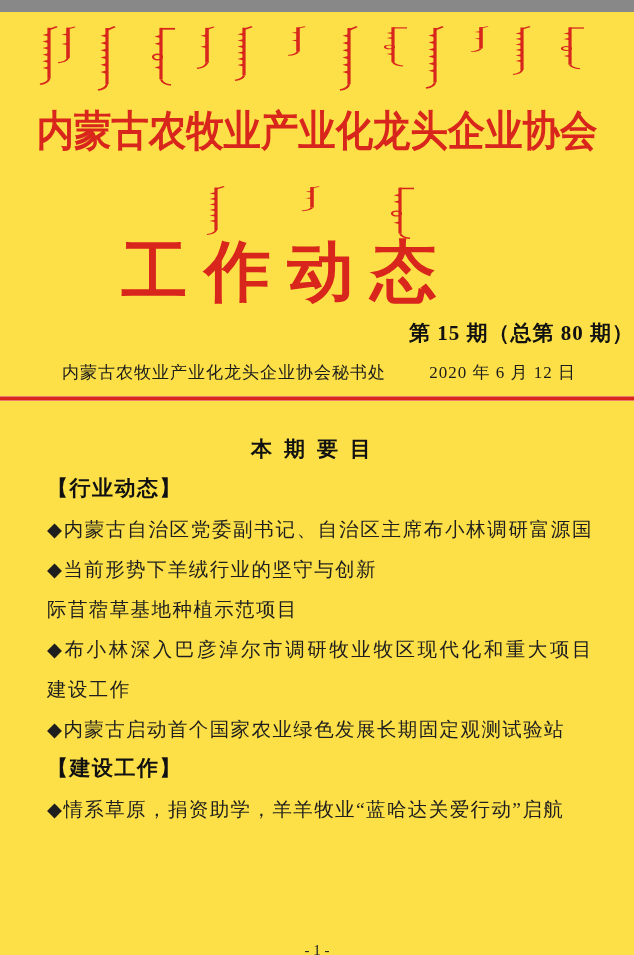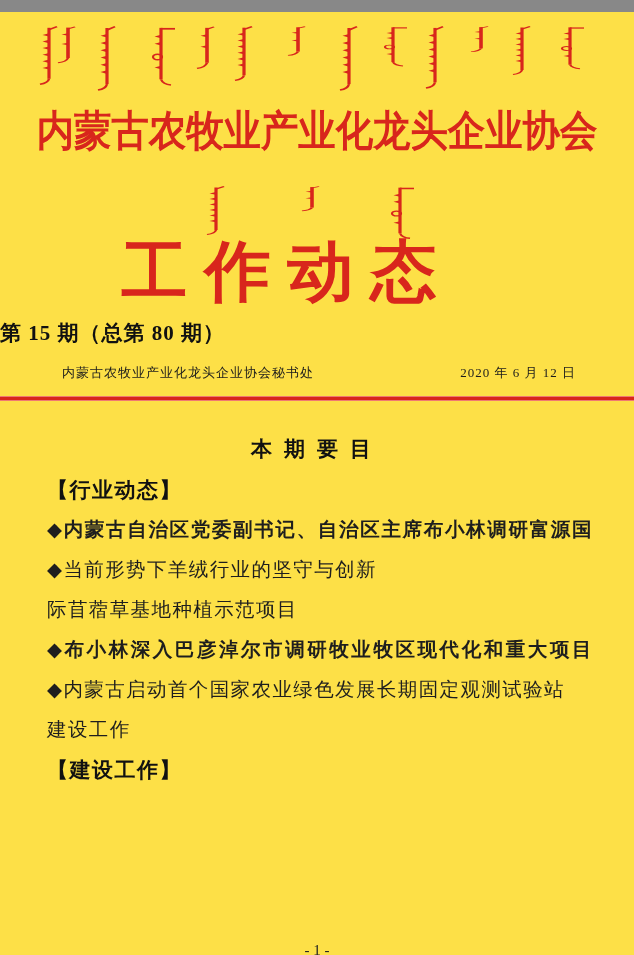--- a/index.html
+++ b/index.html
@@ -22,53 +22,53 @@
     transform:scaleX(0.89);transform-origin:center;
   }
   .bulletin-title{
     position:absolute;left:0;top:222px;width:558px;margin:0;
     text-align:center;font-size:66px;font-weight:bold;line-height:76px;
     color:#d8261c;letter-spacing:17px;padding-left:17px;box-sizing:border-box;
     white-space:nowrap;
   }
   .issue-line{
     position:absolute;left:0;top:306px;width:634px;
-    text-align:left;font-size:21px;font-weight:bold;line-height:30px;
+    text-align:right;font-size:21px;font-weight:bold;line-height:30px;
     letter-spacing:1px;color:#111;
   }
   .pub-row{
     position:absolute;left:62px;top:348px;width:514px;
     display:flex;justify-content:space-between;align-items:baseline;
-    font-size:13px;line-height:26px;letter-spacing:1px;color:#1c1c1c;
+    font-size:17px;line-height:26px;letter-spacing:1px;color:#1c1c1c;
   }
   .red-rule{
     position:absolute;left:0;top:384px;width:634px;height:3px;
     background:#d8261c;border-top:1px solid #ef7a72;border-bottom:1px solid #ef7a72;
   }
   
   .toc-heading{
     position:absolute;left:0;top:421px;width:634px;margin:0;
     text-align:center;font-size:21px;font-weight:bold;line-height:32px;
     letter-spacing:12px;box-sizing:border-box;
     font-family:"Liberation Sans","DejaVu Sans",sans-serif;color:#111;
   }
   .toc-body{
     position:absolute;left:47px;top:458px;width:545px;
   }
   .toc-row{height:40px;line-height:40px;white-space:nowrap;}
   .toc-row.section{
-    font-family:Liberation Sans, sans-serif;
+    font-family:Liberation Mono, monospace;
     font-weight:bold;font-size:21px;letter-spacing:1.5px;color:#111;
   }
   .toc-row.item{
     font-size:19.5px;letter-spacing:1.4px;color:#1e1e1e;
   }
   .toc-row.item.justify{
     white-space:normal;letter-spacing:0.5px;
-    text-align:justify;text-align-last:justify;font-weight:bold;
+    text-align:justify;text-align-last:justify;
   }
   
   .page-number{
     position:absolute;left:0;top:928px;width:634px;
     text-align:center;font-size:15px;line-height:20px;color:#222;
   }
   .mong-row1,.mong-row2{pointer-events:none;}
 </style>
 </head>
 <body>
@@ -132,20 +132,21 @@
   <div class="red-rule"></div>
 
   <h3 class="toc-heading">本期要目</h3>
 
   <div class="toc-body">
     <div class="toc-row section">【行业动态】</div>
     <div class="toc-row item justify">◆内蒙古自治区党委副书记、自治区主席布小林调研富源国</div>
     <div class="toc-row item">◆当前形势下羊绒行业的坚守与创新</div>
     <div class="toc-row item">际苜蓿草基地种植示范项目</div>
     <div class="toc-row item justify">◆布小林深入巴彦淖尔市调研牧业牧区现代化和重大项目</div>
+    <div class="toc-row item">建设工作</div>
     <div class="toc-row item">◆内蒙古启动首个国家农业绿色发展长期固定观测试验站</div>
-    <div class="toc-row item">建设工作</div>
     <div class="toc-row section">【建设工作】</div>
+    <div class="toc-row item">◆情系草原，捐资助学，羊羊牧业“蓝哈达关爱行动”启航</div>
   </div>
 
   <div class="page-number">- 1 -</div>
 
 </div>
 
 </body></html>

